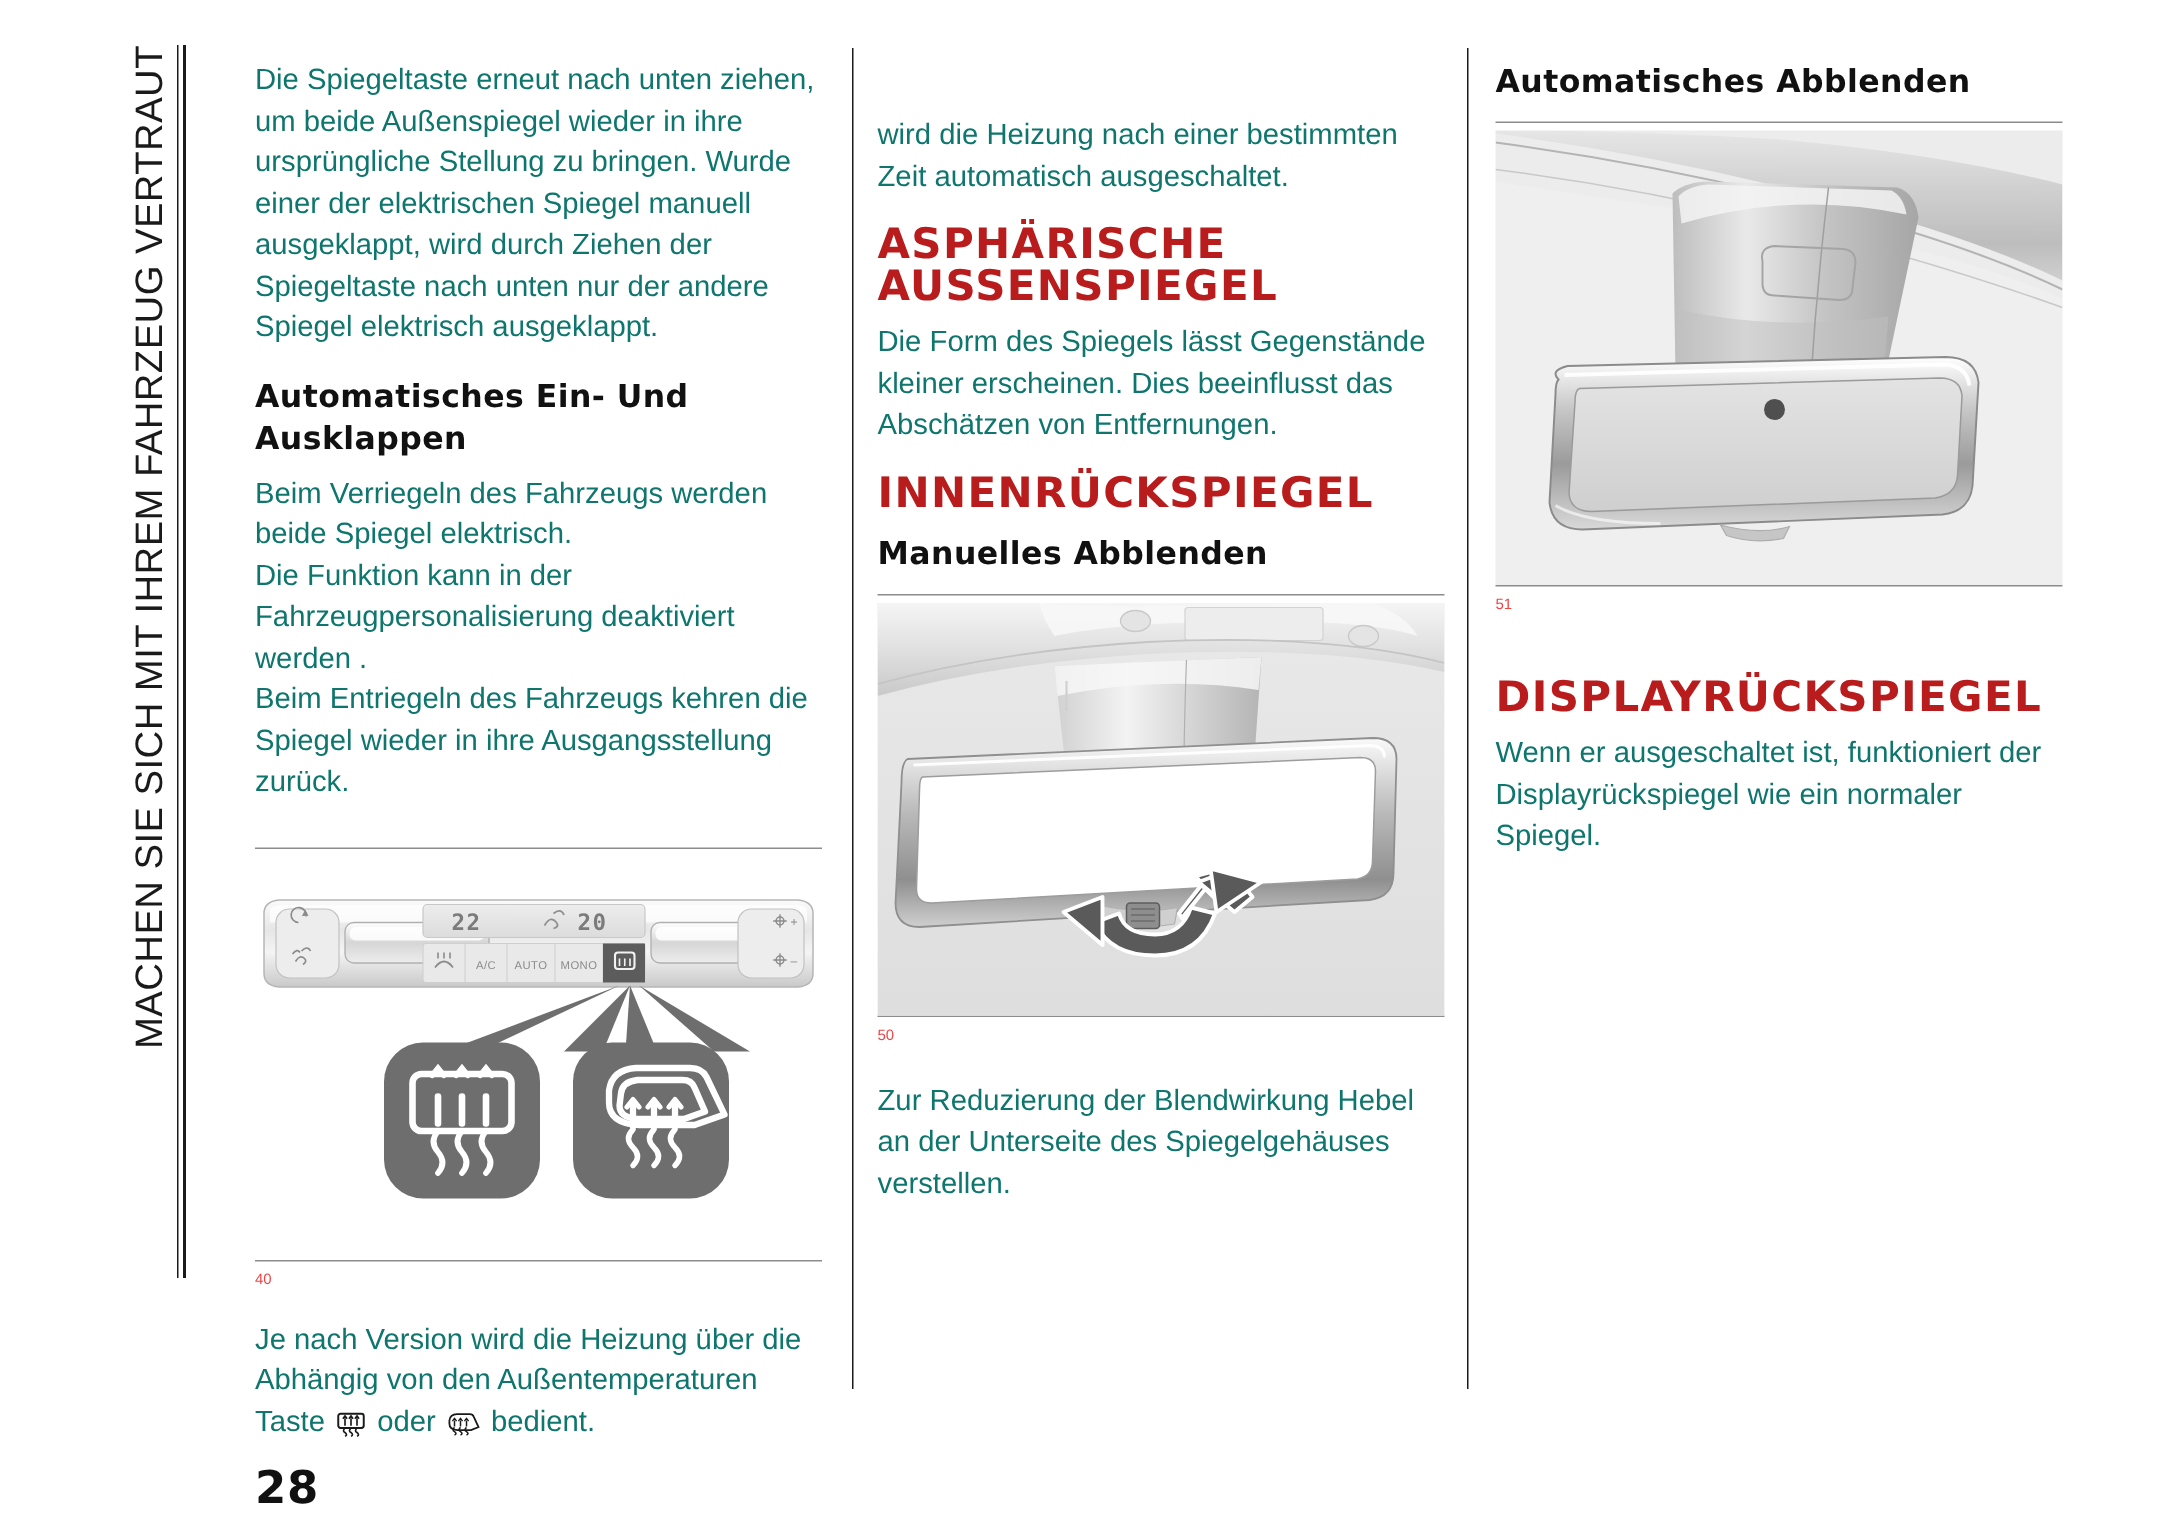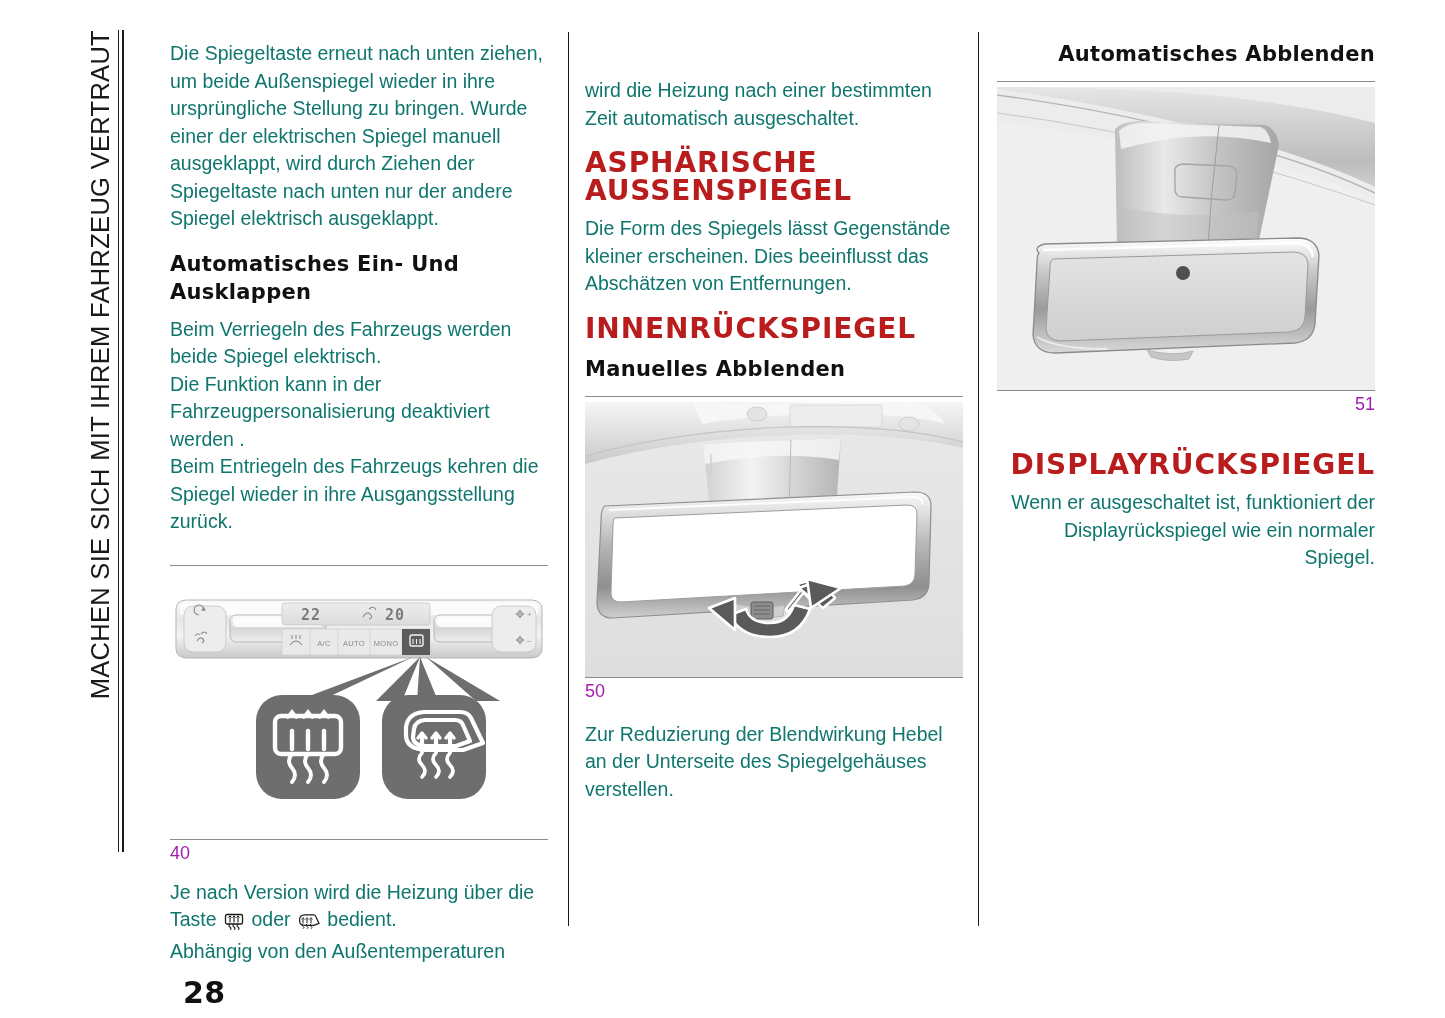--- a/index.html
+++ b/index.html
@@ -63,21 +63,21 @@
     color: #1a1a1a;
   }
 
   
   .col {
     position: absolute;
     top: 40px;
   }
   #col-left  { left: 170px; width: 378px; }
   #col-mid   { left: 585px; width: 378px; margin-top: 37px; }
-  #col-right { left: 997px; width: 378px; text-align: right; }
+  #col-right { left: 997px; width: 378px; }
 
   .vdivider {
     position: absolute;
     width: 1px;
     background: #1a1a1a;
     top: 32px;
     height: 894px;
   }
   #divider-1 { left: 568px; }
   #divider-2 { left: 978px; }
@@ -112,23 +112,23 @@
   }
   h1.section, h2.sub { font-family: "DejaVu Sans", sans-serif; }
 
   hr.figrule {
     border: 0;
     border-top: 1px solid #8c8c8c;
     margin: 0;
     height: 1px;
   }
   .fignum {
-    font-size: 18px;
+    font-size: 10px;
     line-height: 20px;
-    color: #a21caf;
+    color: #ef4444;
     margin-top: 2px;
   }
 
   
   .figbox { position: relative; width: 100%; }
   .imgframe {
     position: relative;
     width: 100%;
     background: #f0f0f0;
     overflow: hidden;
@@ -137,21 +137,20 @@
   
   #pageno {
     position: absolute;
     left: 170px;
     top: 975px;
     font-family: "DejaVu Sans", sans-serif;
     font-size: 30px;
     font-weight: 900;
     color: #111111;
     letter-spacing: 0.5px;
-    margin-left: 13px;
   }
 
   
   .inline-ico {
     display: inline-block;
     vertical-align: -4px;
     margin: 0 2px;
   }
 </style>
 </head>
@@ -319,20 +318,21 @@
         </g>
       </svg>
     </div>
 
     <div style="height:8px"></div>
     <hr class="figrule">
     <div class="fignum">40</div>
 
     <div style="height:16px"></div>
     <p class="body">Je nach Version wird die Heizung über die</p>
+    <p class="body">Abhängig von den Außentemperaturen</p>
     <p class="body">
       <span>Taste</span>
       <span class="inline-ico">
         <svg width="20" height="17" viewBox="0 0 20 17">
           <rect x="1.5" y="1.5" width="17" height="9.5" rx="1.6" fill="none" stroke="#1a1a1a" stroke-width="1.3"></rect>
           <path d="M6 9.5 v-5 M10 9.5 v-5 M14 9.5 v-5" stroke="#1a1a1a" stroke-width="1.1"></path>
           <path d="M4.6 4.8 l1.4 -2 l1.4 2 M8.6 4.8 l1.4 -2 l1.4 2 M12.6 4.8 l1.4 -2 l1.4 2" fill="none" stroke="#1a1a1a" stroke-width="1"></path>
           <path d="M6 11 q-2 2 0 3 q2 1.6 0 2.5 M10 11 q-2 2 0 3 q2 1.6 0 2.5 M14 11 q-2 2 0 3 q2 1.6 0 2.5" fill="none" stroke="#1a1a1a" stroke-width="1.1"></path>
         </svg>
       </span>
@@ -340,21 +340,20 @@
       <span class="inline-ico">
         <svg width="22" height="17" viewBox="0 0 22 17">
           <path d="M1.6 6 q0.4 -4 5 -4.2 l8.6 0 q2 0 2.6 1.6 l3.2 7 l-5 2 l-9 0 q-5.4 -0.3 -5.4 -4.2 z" fill="none" stroke="#1a1a1a" stroke-width="1.2"></path>
           <path d="M5 10 v-4 M9 10 v-4 M13 10 v-4" stroke="#1a1a1a" stroke-width="1"></path>
           <path d="M3.6 6.4 l1.4 -1.8 l1.4 1.8 M7.6 6.4 l1.4 -1.8 l1.4 1.8 M11.6 6.4 l1.4 -1.8 l1.4 1.8" fill="none" stroke="#1a1a1a" stroke-width="0.9"></path>
           <path d="M5 10.6 q-2 1.8 0 2.8 q2 1.4 0 2.3 M9 10.6 q-2 1.8 0 2.8 q2 1.4 0 2.3 M13 10.6 q-2 1.8 0 2.8 q2 1.4 0 2.3" fill="none" stroke="#1a1a1a" stroke-width="1"></path>
         </svg>
       </span>
       <span>bedient.</span>
     </p>
-    <p class="body">Abhängig von den Außentemperaturen</p>
   </div>
 
   <div class="col" id="col-mid">
 
     <p class="body">wird die Heizung nach einer bestimmten Zeit automatisch ausgeschaltet.</p>
 
     <div class="gap"></div>
     <h1 class="section">ASPHÄRISCHE AUßENSPIEGEL</h1>
     <div class="gap-s"></div>
     <p class="body">Die Form des Spiegels lässt Gegenstände kleiner erscheinen. Dies beeinflusst das Abschätzen von Entfernungen.</p>

